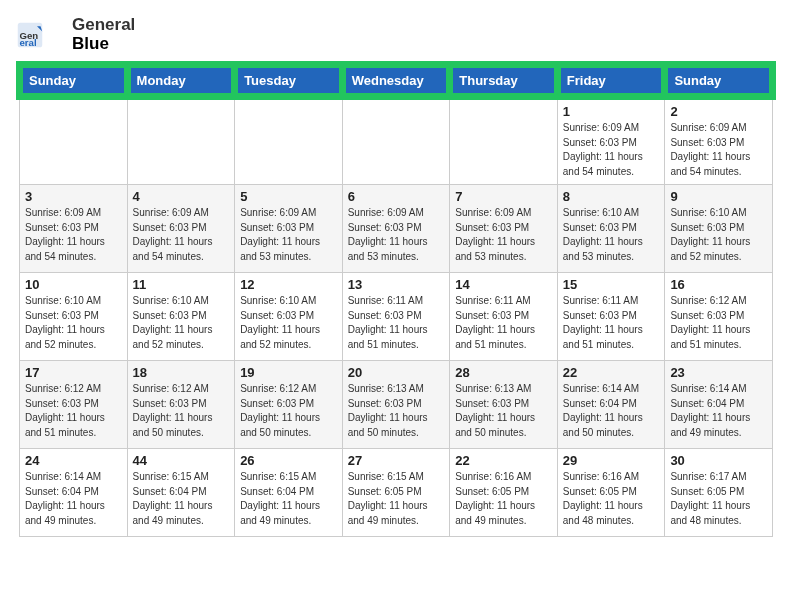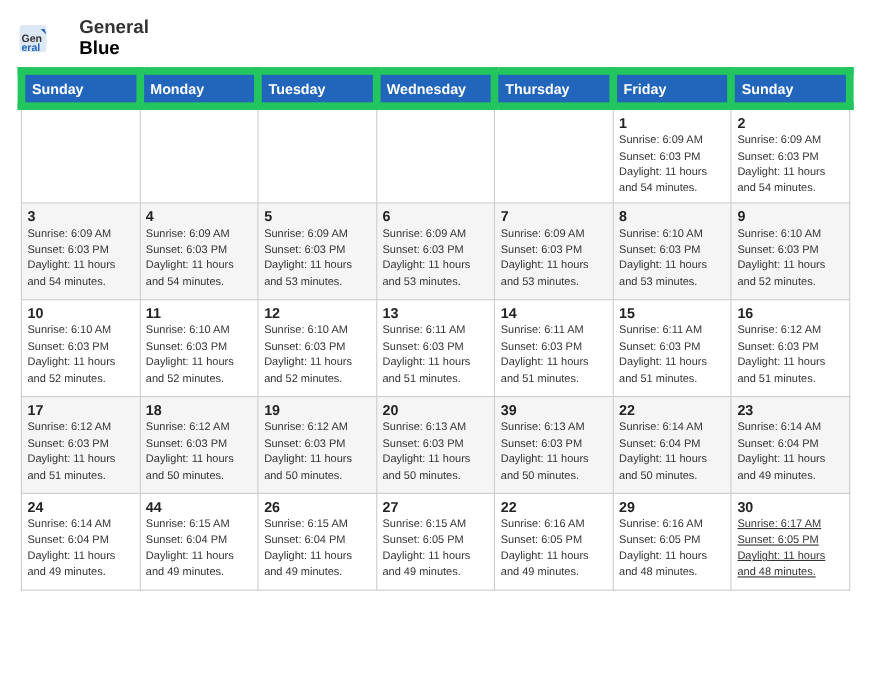--- a/index.html
+++ b/index.html
@@ -265,21 +265,21 @@
 and 50 minutes.</div>
         </td>
         <td>
           <div class="day-number">20</div>
           <div class="day-info" style="white-space: pre-line;">Sunrise: 6:13 AM
 Sunset: 6:03 PM
 Daylight: 11 hours
 and 50 minutes.</div>
         </td>
         <td>
-          <div class="day-number">39</div>
+          <div class="day-number">28</div>
           <div class="day-info" style="white-space: pre-line;">Sunrise: 6:13 AM
 Sunset: 6:03 PM
 Daylight: 11 hours
 and 50 minutes.</div>
         </td>
         <td>
           <div class="day-number">22</div>
           <div class="day-info" style="white-space: pre-line;">Sunrise: 6:14 AM
 Sunset: 6:04 PM
 Daylight: 11 hours
@@ -331,20 +331,20 @@
         </td>
         <td>
           <div class="day-number">29</div>
           <div class="day-info" style="white-space: pre-line;">Sunrise: 6:16 AM
 Sunset: 6:05 PM
 Daylight: 11 hours
 and 48 minutes.</div>
         </td>
         <td>
           <div class="day-number">30</div>
-          <div class="day-info" style="white-space: pre-line; text-decoration: underline;">Sunrise: 6:17 AM
+          <div class="day-info" style="white-space: pre-line;">Sunrise: 6:17 AM
 Sunset: 6:05 PM
 Daylight: 11 hours
 and 48 minutes.</div>
         </td>
       </tr>
     </tbody>
 </table>
 
 </body></html>

